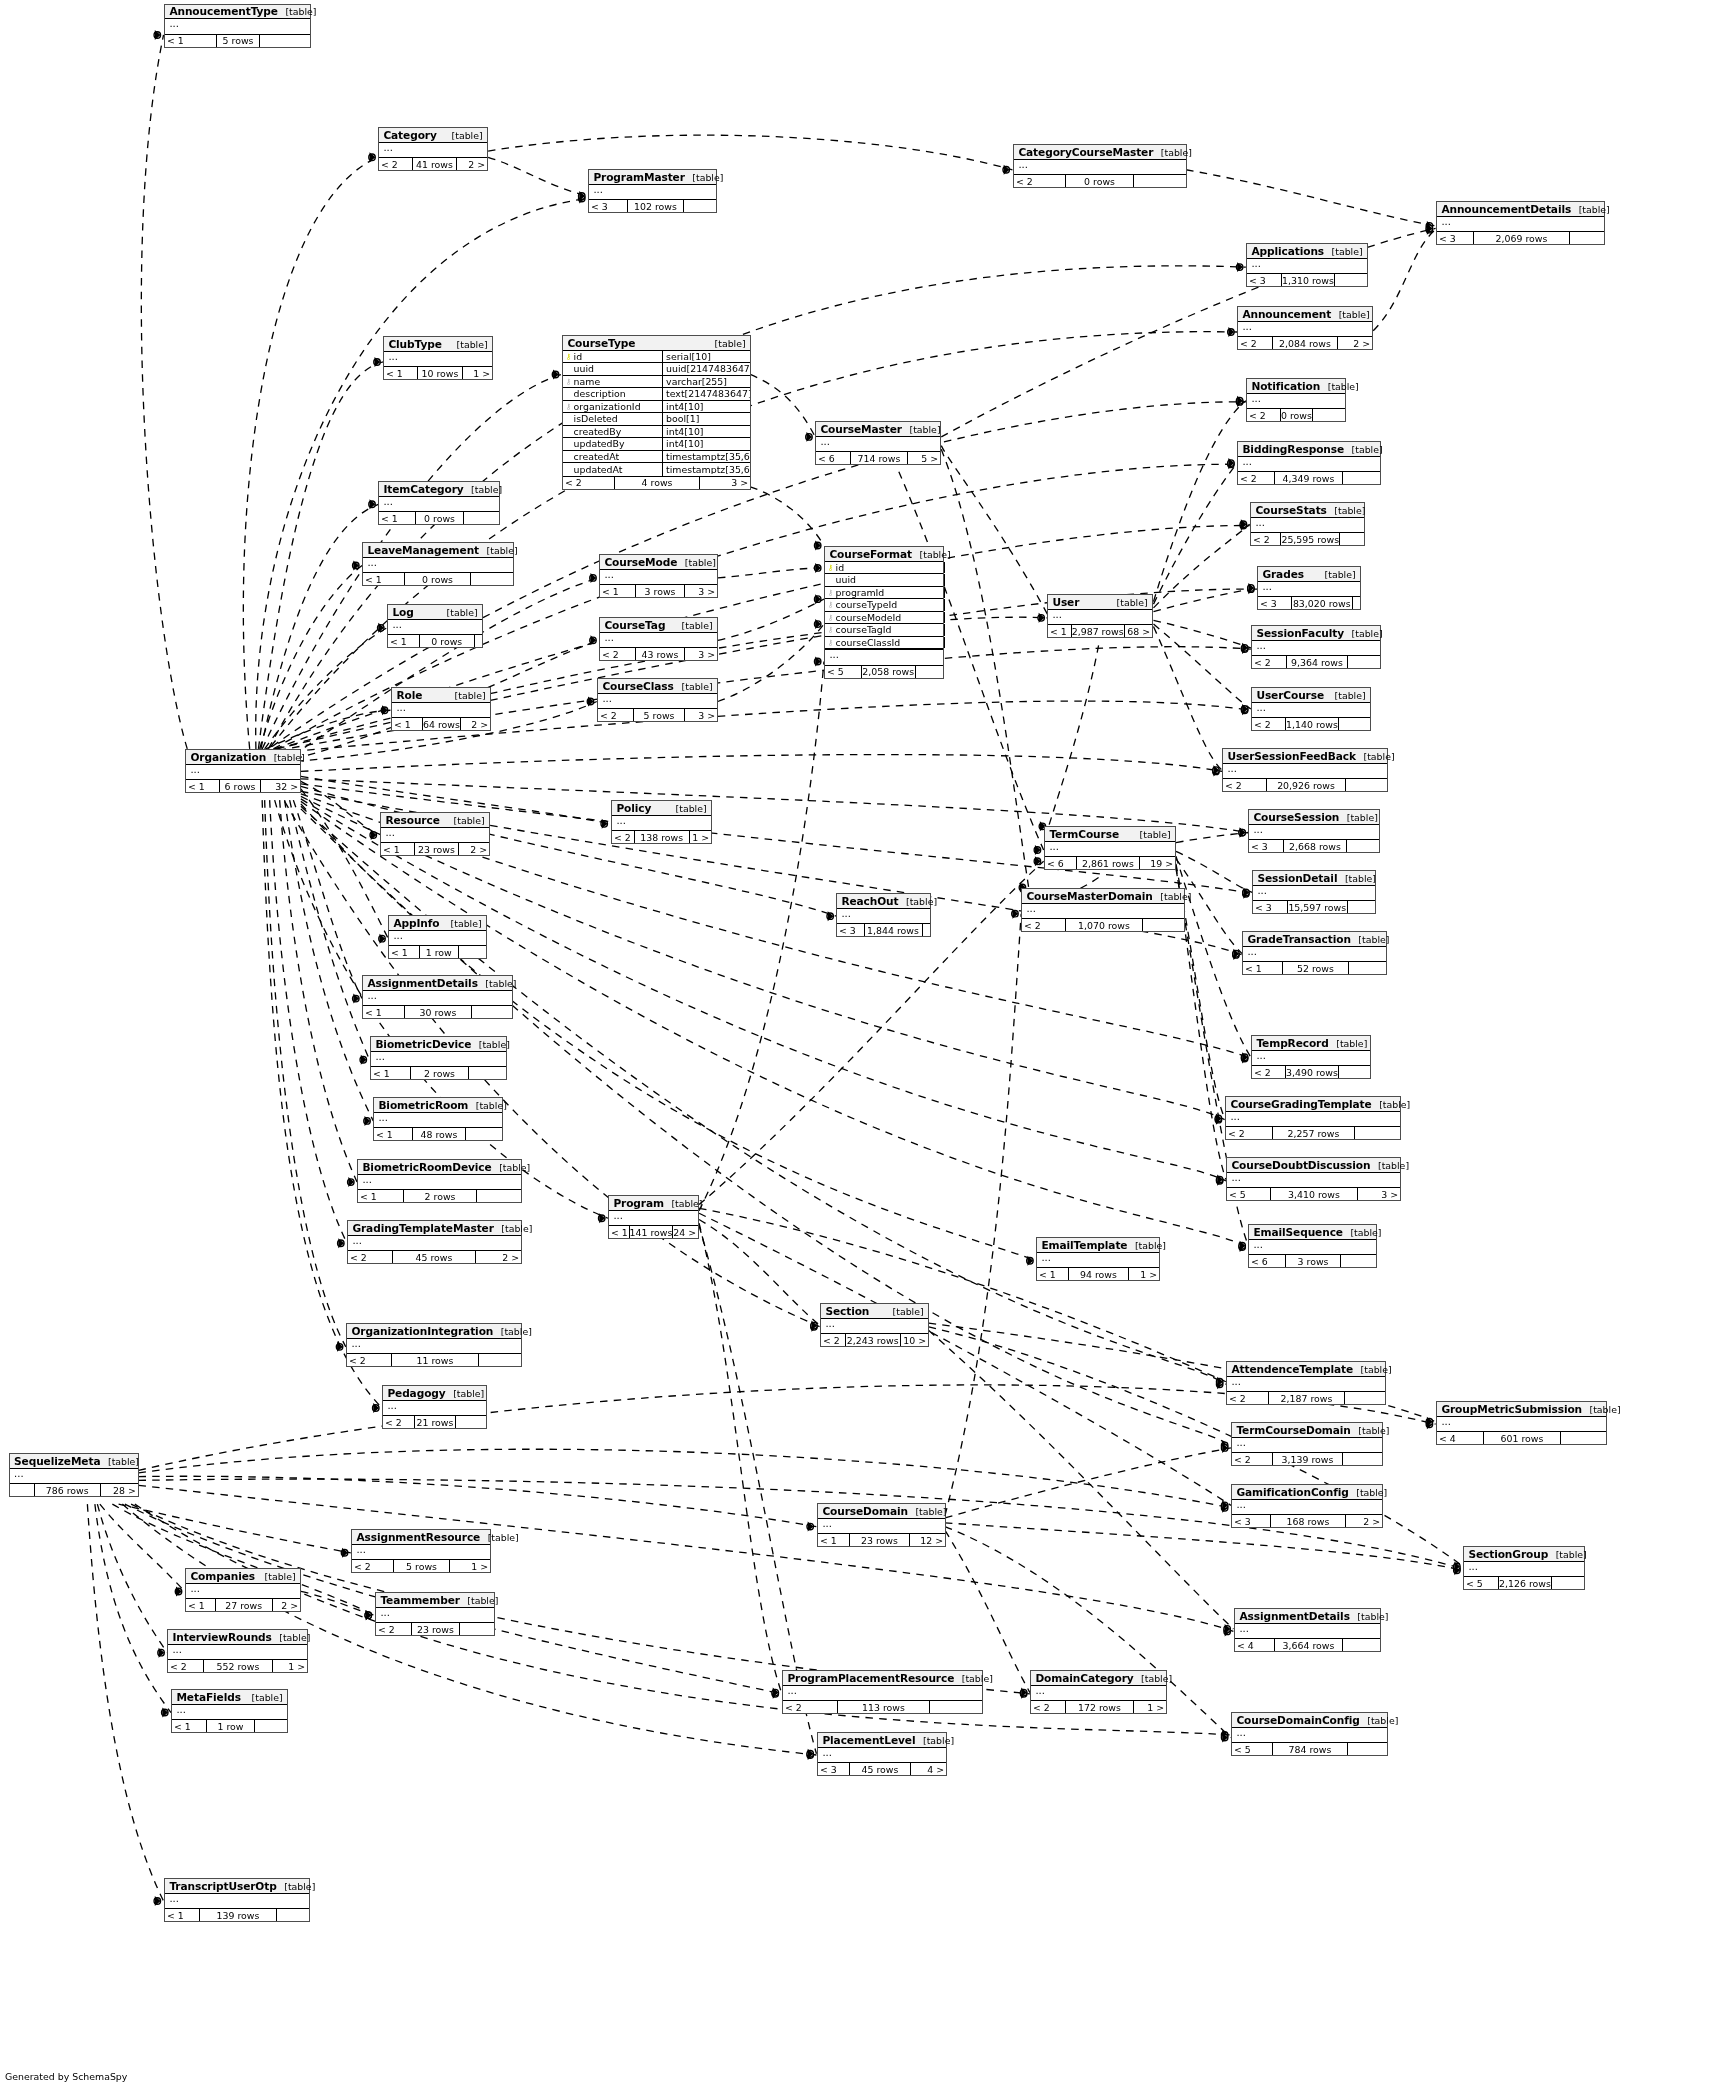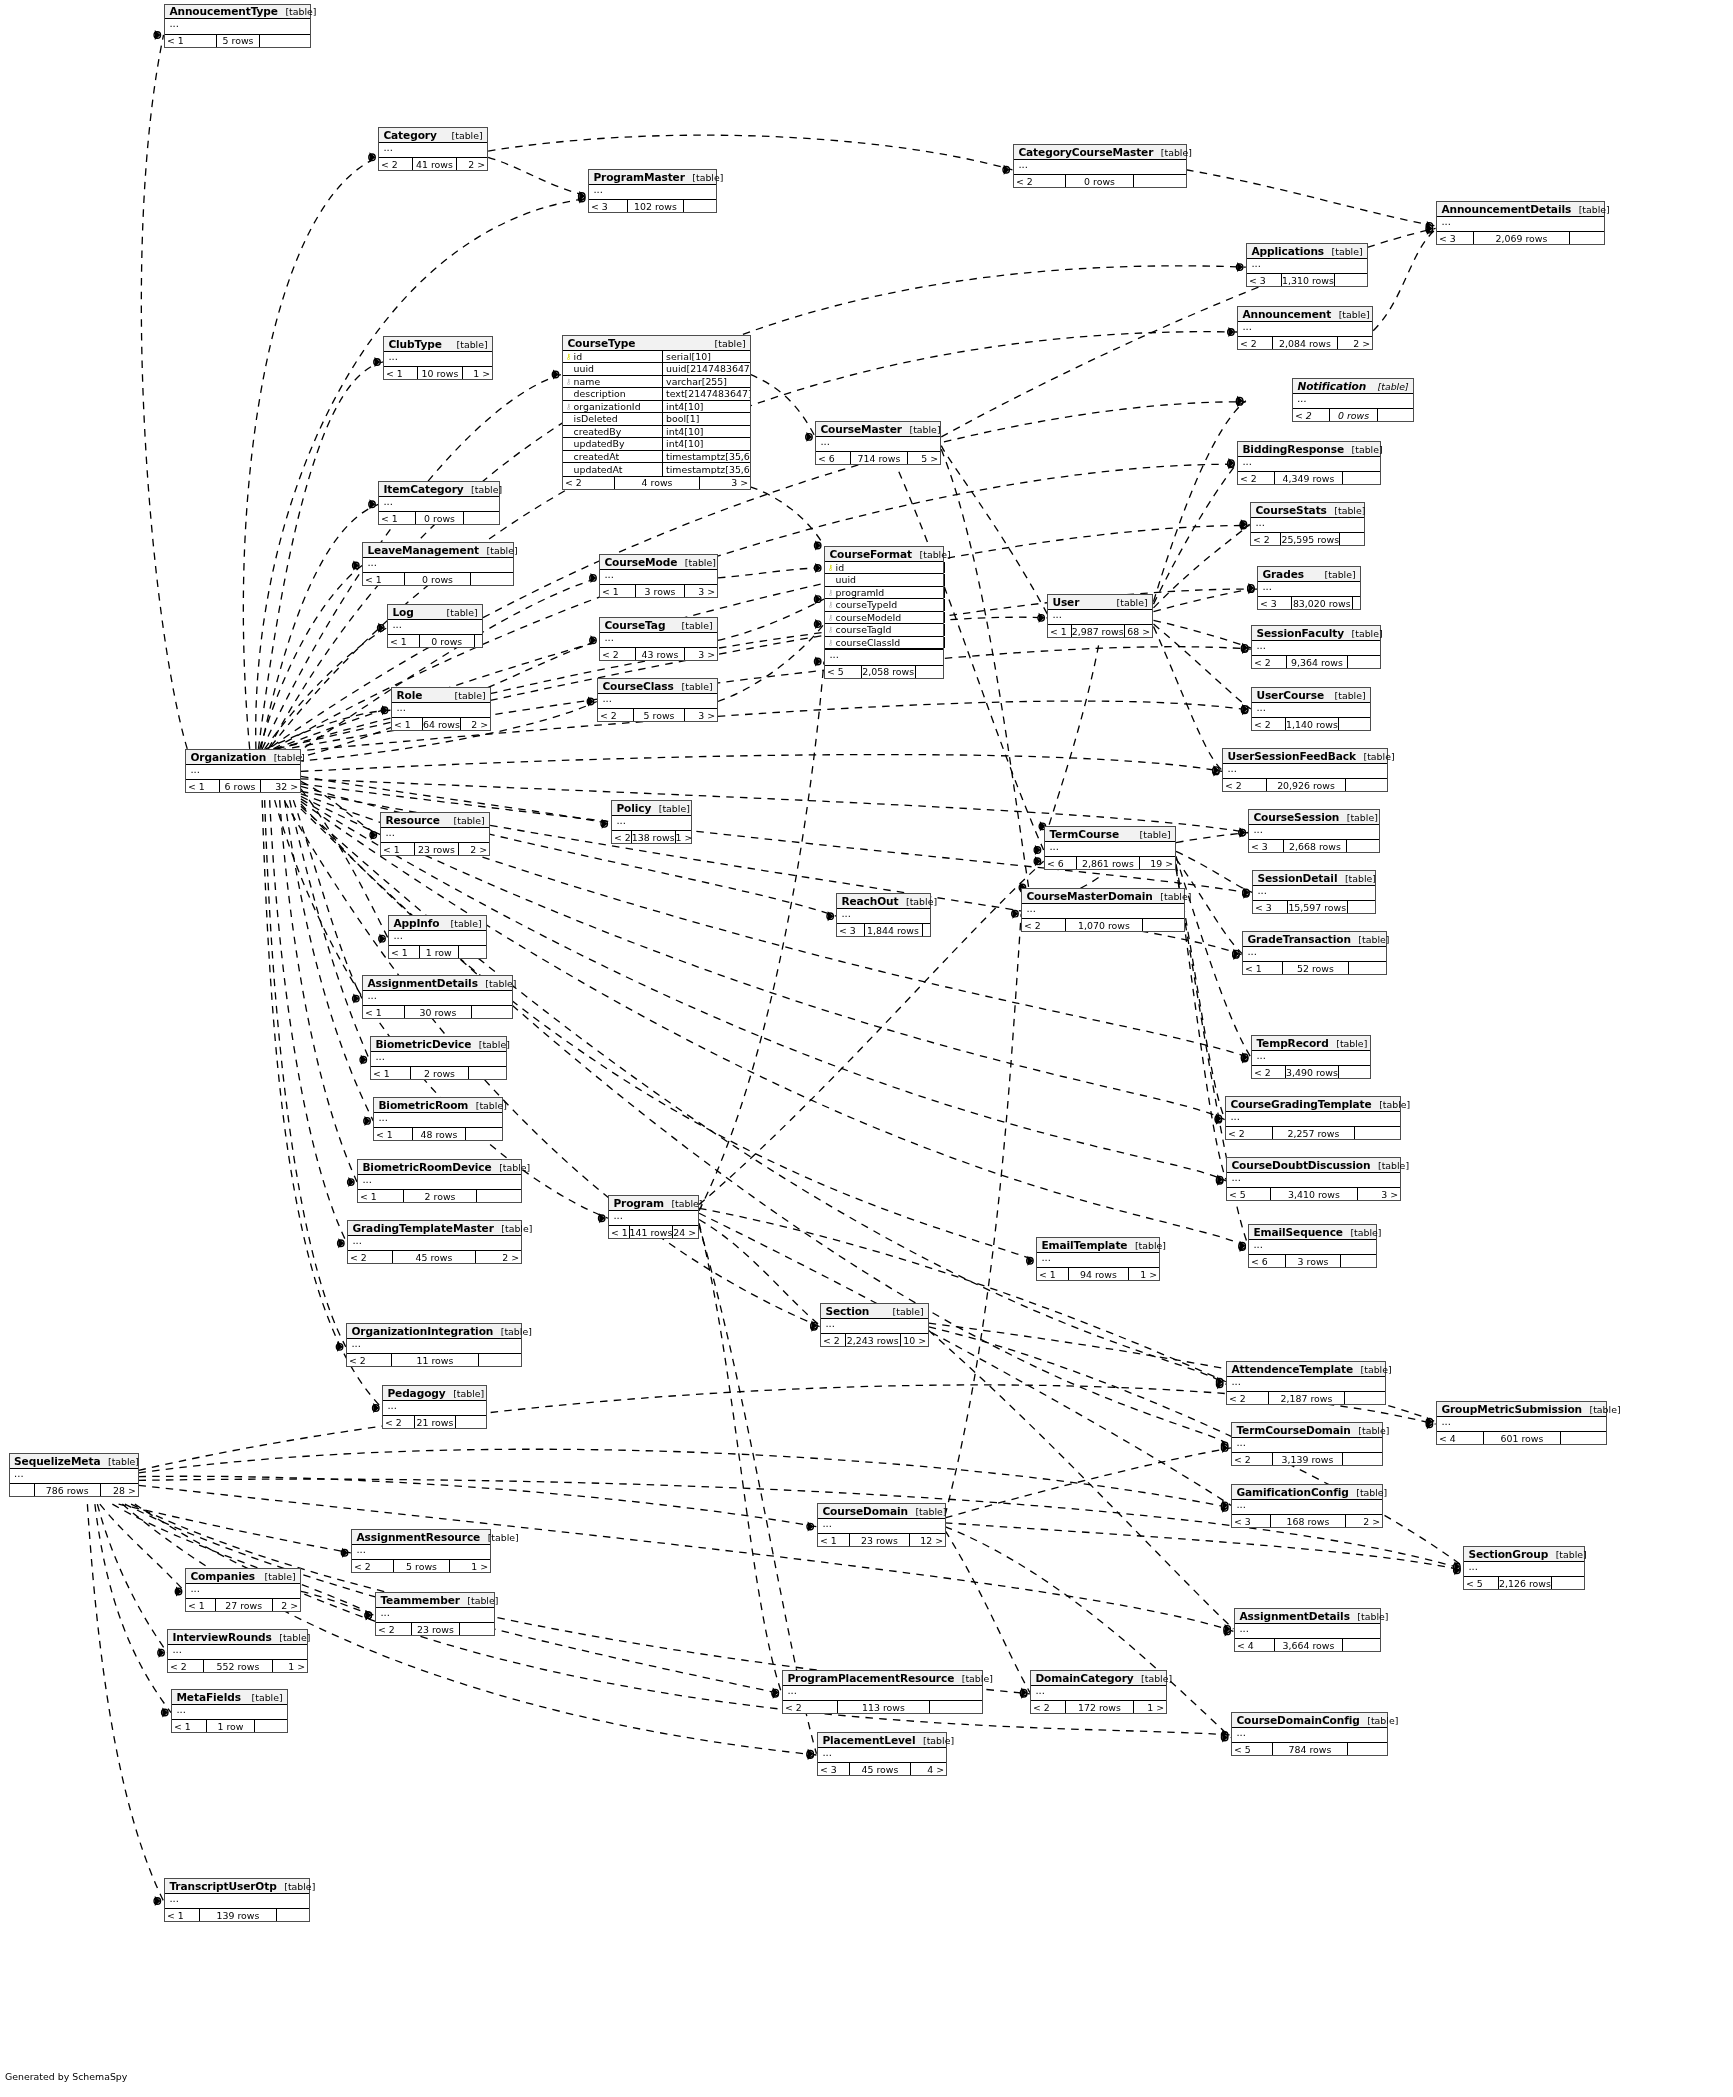--- a/index.html
+++ b/index.html
@@ -634,21 +634,21 @@
             </div>
             <div class="col-type">timestamptz[35,6]</div>
           </div>
         </div>
         <div class="tbl-foot">
           <div class="foot-cell foot-left" style="width: 52px;">&lt; 2</div>
           <div class="foot-cell foot-mid">4 rows</div>
           <div class="foot-cell foot-right" style="width: 50px;">3 &gt;</div>
         </div>
       </div>
-      <div class="table-node" style="left: 1292px; top: 378px; width: 122px; font-style: italic;">
+      <div class="table-node" style="left: 1246px; top: 378px; width: 100px;">
         <div class="tbl-head">
           <span class="tbl-name">Notification</span>
           <span class="tbl-kind">[table]</span>
         </div>
         <div class="tbl-body">
           <div class="ellipsis-row">...</div>
         </div>
         <div class="tbl-foot">
           <div class="foot-cell foot-left" style="width: 37px;">&lt; 2</div>
           <div class="foot-cell foot-mid">0 rows</div>
@@ -928,21 +928,21 @@
         </div>
         <div class="tbl-body">
           <div class="ellipsis-row">...</div>
         </div>
         <div class="tbl-foot">
           <div class="foot-cell foot-left" style="width: 44px;">&lt; 2</div>
           <div class="foot-cell foot-mid">20,926 rows</div>
           <div class="foot-cell foot-right" style="width: 41px;"></div>
         </div>
       </div>
-      <div class="table-node" style="left: 611px; top: 800px; width: 81px;">
+      <div class="table-node" style="left: 611px; top: 800px; width: 101px;">
         <div class="tbl-head">
           <span class="tbl-name">Policy</span>
           <span class="tbl-kind">[table]</span>
         </div>
         <div class="tbl-body">
           <div class="ellipsis-row">...</div>
         </div>
         <div class="tbl-foot">
           <div class="foot-cell foot-left" style="width: 22.5px;">&lt; 2</div>
           <div class="foot-cell foot-mid">138 rows</div>

